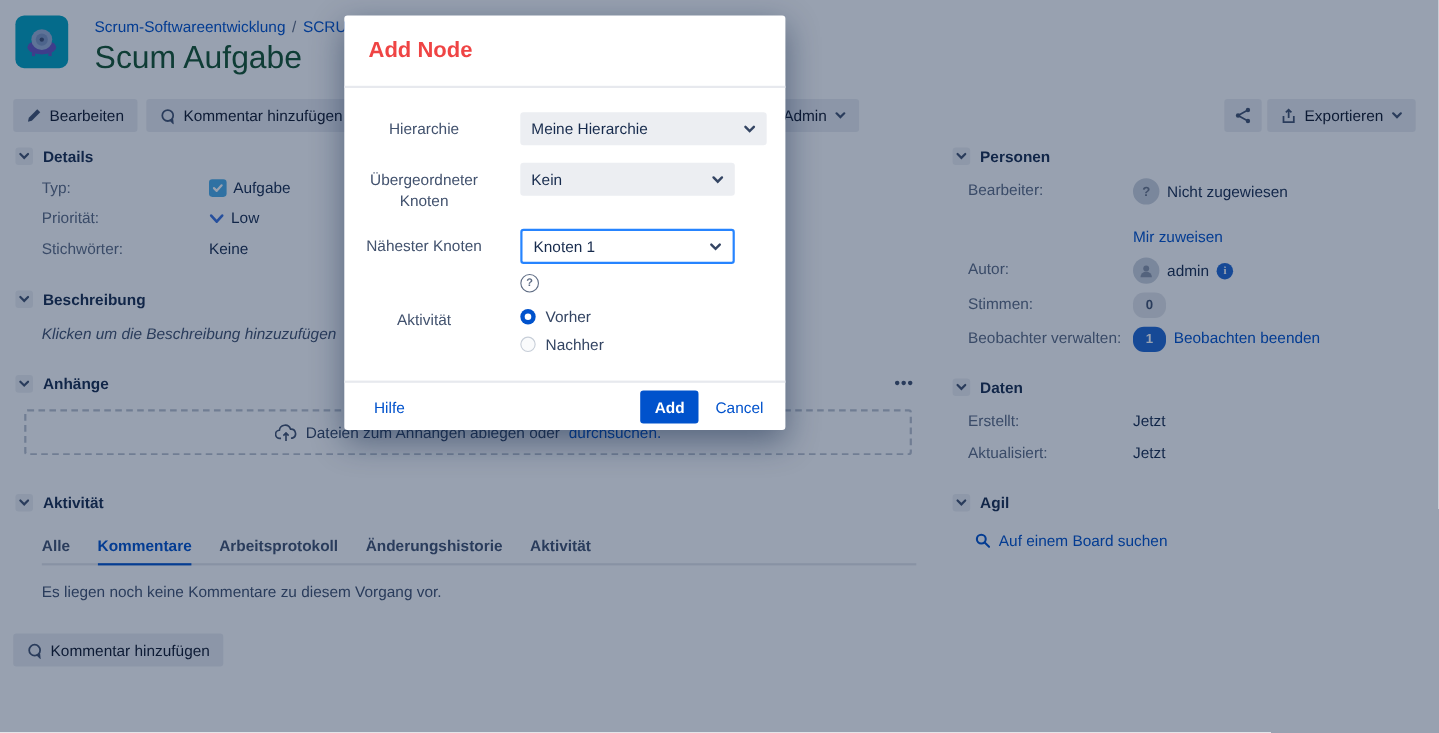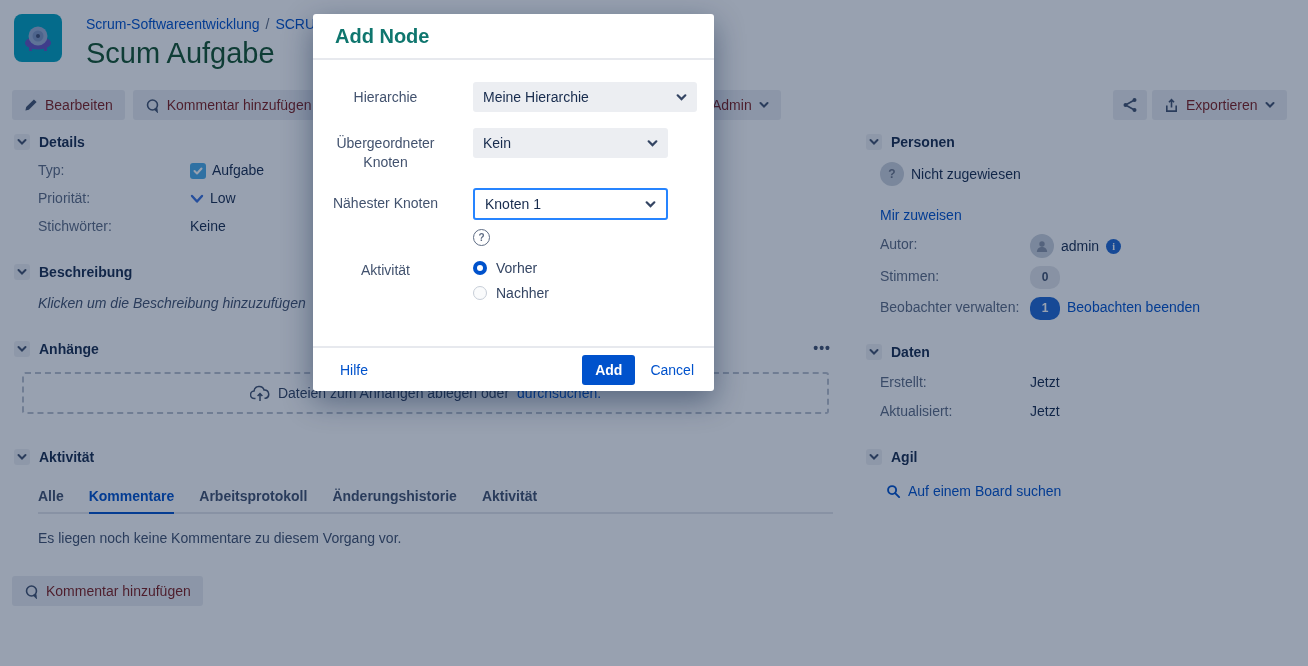--- a/index.html
+++ b/index.html
@@ -2,21 +2,21 @@
 <html><head>
 <meta charset="utf-8">
 <style>
   html,body{margin:0;padding:0;background:#fff;}
   .screen{position:relative;width:1308px;height:666px;overflow:hidden;
     font-family:"Liberation Sans",sans-serif;font-size:14px;color:#172b4d;background:#fff;}
 
   
   .link{color:#0052cc;text-decoration:none;cursor:pointer;}
   .btn{height:30px;background:#ebedf1;border-radius:3px;display:inline-flex;align-items:center;
-       gap:7px;padding:0 12px;color:#7f1d1d;cursor:pointer;white-space:nowrap;box-sizing:border-box;}
+       gap:7px;padding:0 12px;color:#0f172a;cursor:pointer;white-space:nowrap;box-sizing:border-box;}
   .sec-h{display:flex;align-items:center;gap:9px;font-weight:700;font-size:14px;color:#172b4d;height:22px;}
   .chevbox{width:16px;height:16px;border-radius:3px;background:#eef0f3;display:flex;align-items:center;justify-content:center;flex:0 0 16px;}
 
   
   .hdr{position:absolute;left:14px;top:14px;display:flex;gap:24px;}
   .proj-avatar{width:48px;height:48px;border-radius:8px;background:#00a3bf;display:flex;align-items:center;justify-content:center;}
   .crumbs{display:flex;gap:6px;align-items:center;height:20px;}
   .crumb-sep{color:#5e6c84;}
   .page-title{font-size:29px;font-weight:500;color:#14532d;margin-top:3px;}
 
@@ -58,22 +58,22 @@
   .avatar-q::after{content:"?";color:#6b7588;font-weight:700;font-size:12px;}
   .pill{min-width:14px;padding:1px 8px;border-radius:10px;background:#e4e6ea;color:#42526e;font-size:12px;font-weight:700;text-align:center;}
   .pill.blue{background:#2068d2;color:#fff;}
   .info-ic{width:15px;height:15px;border-radius:50%;background:#2068d2;display:inline-flex;align-items:center;justify-content:center;}
   .info-ic::after{content:"i";color:#fff;font-size:10px;font-weight:700;font-family:"Liberation Serif",serif;}
 
   
   .blanket{position:absolute;inset:0;background:rgba(9,30,66,0.42);z-index:50;}
   .modal{position:absolute;left:313px;top:14px;width:401px;height:377px;background:#fff;border-radius:3px;
     box-shadow:0 10px 30px rgba(9,30,66,.45);z-index:100;box-sizing:border-box;}
-  .modal-h{height:46px;display:flex;align-items:center;padding:0 22px;border-bottom:2px solid #e7e9ee;
-    font-size:20px;font-weight:600;color:#0f766e;box-sizing:border-box;}
+  .modal-h{height:66px;display:flex;align-items:center;padding:0 22px;border-bottom:2px solid #e7e9ee;
+    font-size:20px;font-weight:600;color:#ef4444;box-sizing:border-box;}
   .modal-body{padding-top:22px;}
   .frow{display:flex;align-items:flex-start;margin-bottom:16px;}
   .flabel{width:145px;flex:0 0 145px;text-align:center;margin-right:15px;color:#42526e;padding-top:6px;line-height:19px;}
   .select{height:30px;display:flex;align-items:center;justify-content:space-between;background:#eceef2;
     border-radius:3px;padding:0 10px;color:#172b4d;cursor:pointer;box-sizing:border-box;}
   .select.w1{width:224px;}
   .select.w2{width:195px;}
   .select.focused{width:195px;height:32px;background:#fff;border:2px solid #2684ff;}
   .help-ic{margin-top:9px;width:15px;height:15px;border:1.5px solid #5e6c84;border-radius:50%;
     display:flex;align-items:center;justify-content:center;cursor:pointer;}
@@ -259,20 +259,21 @@
     <div class="sec-h">
       <span class="chevbox">
         <svg width="10" height="10" viewBox="0 0 10 10">
             <polyline points="1.5,3 5,6.5 8.5,3" fill="none" stroke="#42526e" stroke-width="2" stroke-linecap="round"></polyline>
           </svg>
       </span>
       <span>Personen</span>
     </div>
     <div class="rrows">
       <div class="rrow">
+        <span class="rlabel">Bearbeiter:</span>
         <span>
           <span class="rval">
             <span class="avatar-sm avatar-q"></span>
             <span>Nicht zugewiesen</span>
           </span>
           <div style="margin-top:19px"><a class="link">Mir zuweisen</a></div>
         </span>
       </div>
       <div class="rrow">
         <span class="rlabel">Autor:</span>

